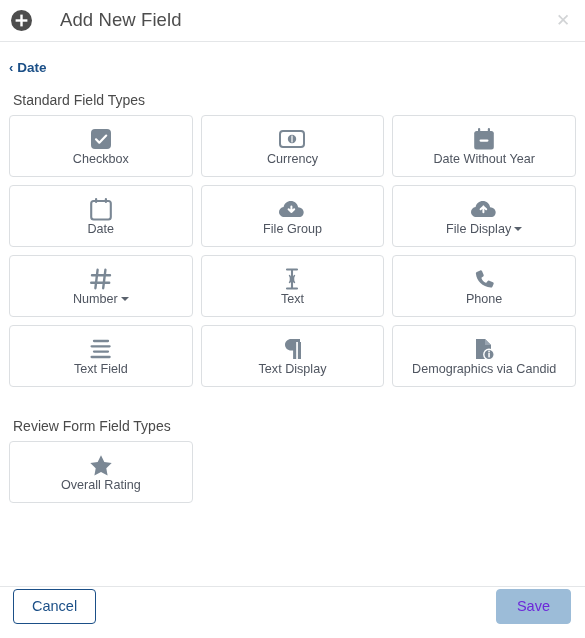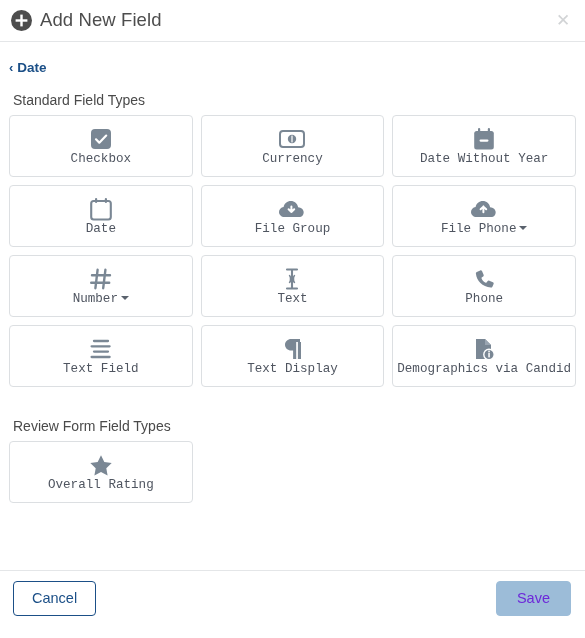--- a/index.html
+++ b/index.html
@@ -14,20 +14,21 @@
   .modal { position: relative; width: 585px; height: 638px; background:#fff; display:flex; flex-direction:column; }
 
   
   .header {
     height: 42px;
     display: flex;
     align-items: center;
     padding: 0 14px 0 11px;
     border-bottom: 1px solid #e4e6e8;
     position: relative;
+    gap: 20px;
   }
   .plus-icon { width: 21px; height: 21px; flex: 0 0 auto; margin-right: 8px; display:block; }
   .header-title {
     font-size: 18.5px;
     font-weight: 400;
     color: #4d4d4d;
     letter-spacing: .1px;
     line-height: 1;
   }
   .close-btn {
@@ -87,31 +88,30 @@
     padding-top: 2px;
   }
   .card .ico { height: 24px; display: flex; align-items: center; justify-content: center; color:#7a8794; }
   .card .ico svg { display:block; }
   .card .cap {
     font-size: 12.6px;
     color: #4f5560;
     line-height: 1.1;
     text-align: right;
     white-space: nowrap;
-    font-family: Liberation Mono, monospace;
   }
   .caret { display:inline-block; margin-left:3px; border-left:4px solid transparent; border-right:4px solid transparent; border-top:4px solid #5a626d; vertical-align: middle; position: relative; top:-1px; }
 
   .single-grid { display: grid; grid-template-columns: repeat(3, 1fr); gap: 8px; }
   .single-grid .spacer { visibility: hidden; }
 
   
   .footer {
     border-top: 1px solid #e4e6e8;
-    height: 68px;
+    height: 52px;
     display: flex;
     align-items: center;
     justify-content: space-between;
     padding: 0 14px 12px 13px;
     flex: 0 0 auto;
   }
   .btn-cancel {
     background: #fff;
     border: 1px solid #1b4f87;
     color: #1b4f87;
@@ -217,21 +217,21 @@
         <span class="cap">File Group</span>
       </div>
 
       <div class="card">
         <span class="ico">
           <svg width="28" height="20" viewBox="0 0 28 20">
               <path d="M22.2 18H6.4C3.4 18 1 15.7 1 12.9c0-2.6 2-4.7 4.6-5C6.3 4.6 9.2 2 12.8 2c3.7 0 6.8 2.7 7.3 6.2 3.1.1 5.6 2.4 5.6 5.1 0 2.6-1.6 4.7-3.5 4.7z" fill="#7a8794"></path>
               <path d="M13.4 13.2V7.6m0 0l-2.8 2.7m2.8-2.7l2.8 2.7" stroke="#ffffff" stroke-width="2" fill="none" stroke-linecap="round" stroke-linejoin="round"></path>
             </svg>
         </span>
-        <span class="cap"><span>File Phone</span><i class="caret"></i></span>
+        <span class="cap"><span>File Display</span><i class="caret"></i></span>
       </div>
 
       <div class="card">
         <span class="ico">
           <svg width="22" height="22" viewBox="0 0 22 22">
               <path d="M7.6 1.8L5.4 20.2M15.4 1.8l-2.2 18.4M2 7.2h18M1.2 14.8h18" stroke="#7a8794" stroke-width="2.4" stroke-linecap="round"></path>
             </svg>
         </span>
         <span class="cap"><span>Number</span><i class="caret"></i></span>
       </div>

